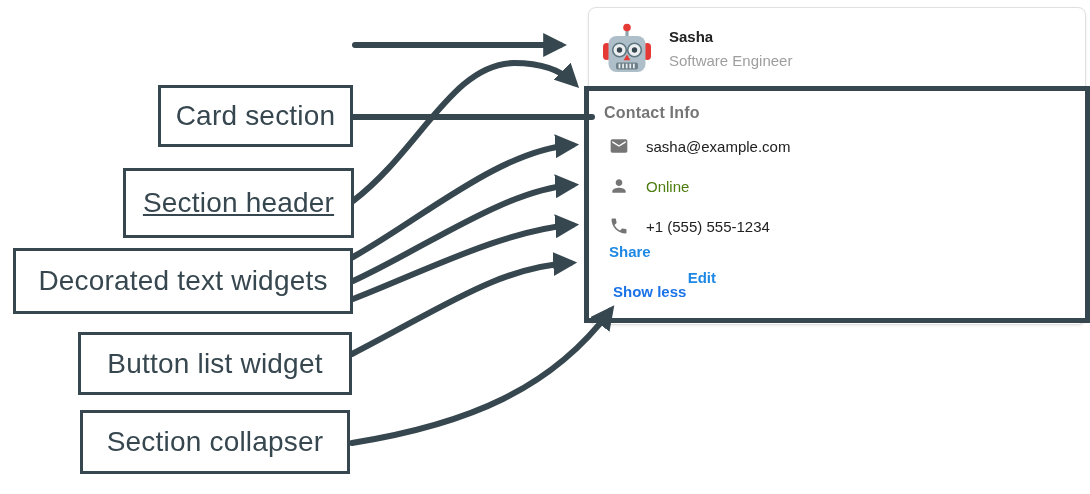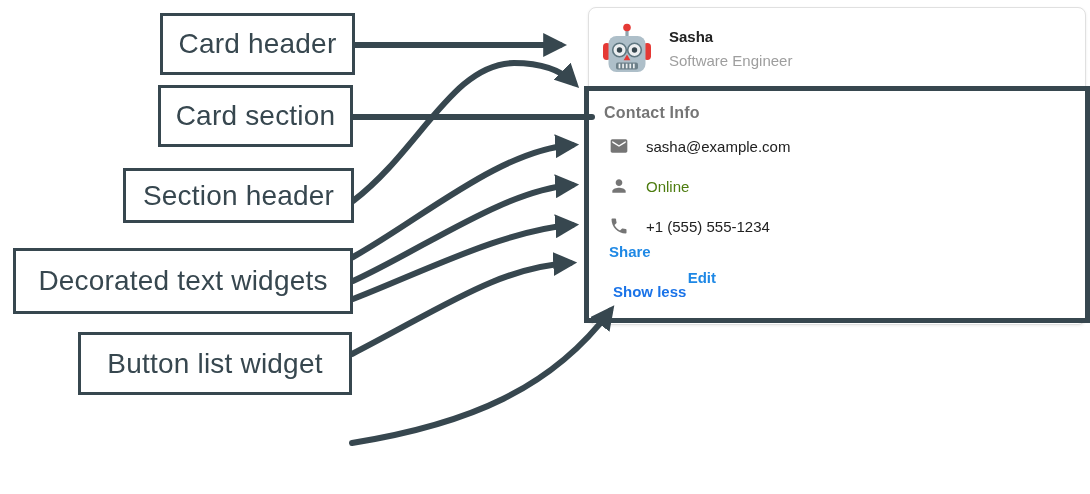--- a/index.html
+++ b/index.html
@@ -9,21 +9,21 @@
   }
   
   .label-box{
     position:absolute;box-sizing:border-box;background:#ffffff;
     border:3px solid #37474f;color:#37474f;font-size:28px;
     display:flex;align-items:center;justify-content:center;
     white-space:nowrap;z-index:3;letter-spacing:.2px;
   }
   #lb-card-header    {left:160px;top:13px; width:195px;height:62px;}
   #lb-card-section   {left:158px;top:85px; width:195px;height:62px;}
-  #lb-section-header {left:123px;top:168px;width:231px;height:55px;}
+  #lb-section-header {left:123px;top:168px;width:231px;height:70px;text-decoration:underline;}
   #lb-decorated      {left:13px; top:248px;width:340px;height:66px;}
   #lb-button-list    {left:78px; top:332px;width:274px;height:63px;}
   #lb-collapser      {left:80px; top:410px;width:270px;height:64px;}
   
   #arrows{position:absolute;left:0;top:0;z-index:2;pointer-events:none;}
   
   .card{
     position:absolute;left:588px;top:7px;width:498px;height:318px;
     box-sizing:border-box;background:#ffffff;border:1px solid #e0e0e0;
     border-radius:8px;box-shadow:0 1px 3px rgba(0,0,0,.08);z-index:1;
@@ -67,34 +67,34 @@
       <path d="M 353 117 L 592 117"></path>
       <path d="M 353 201 C 420 150, 452 64, 514 63 C 546 63, 563 72, 574 83" marker-end="url(#ah)"></path>
       <path d="M 353 257 C 420 220, 500 150, 572 145" marker-end="url(#ah)"></path>
       <path d="M 353 281 C 425 248, 505 190, 572 185" marker-end="url(#ah)"></path>
       <path d="M 353 299 C 425 271, 505 230, 572 225" marker-end="url(#ah)"></path>
       <path d="M 352 354 C 445 306, 500 267, 570 263" marker-end="url(#ah)"></path>
       <path d="M 352 443 C 470 424, 552 388, 610 311" marker-end="url(#ah)"></path>
     </g>
   </svg>
 
-  <div class="label-box" id="lb-card-header">
-    <span>Card header</span>
-  </div>
   <div class="label-box" id="lb-card-section">
     <span>Card section</span>
   </div>
   <div class="label-box" id="lb-section-header">
     <span>Section header</span>
   </div>
   <div class="label-box" id="lb-decorated">
     <span>Decorated text widgets</span>
   </div>
   <div class="label-box" id="lb-button-list">
     <span>Button list widget</span>
+  </div>
+  <div class="label-box" id="lb-collapser">
+    <span>Section collapser</span>
   </div>
 
   <div class="card">
 
     <div class="card-header">
       <svg class="avatar" viewBox="0 0 48 54">
         <rect x="22.4" y="8" width="3.2" height="10" fill="#90a4ae"></rect>
         <circle cx="24" cy="6.5" r="3.8" fill="#e53935"></circle>
         <rect x="0" y="22" width="7.5" height="17" rx="3.7" fill="#e53935"></rect>
         <rect x="40.5" y="22" width="7.5" height="17" rx="3.7" fill="#e53935"></rect>

